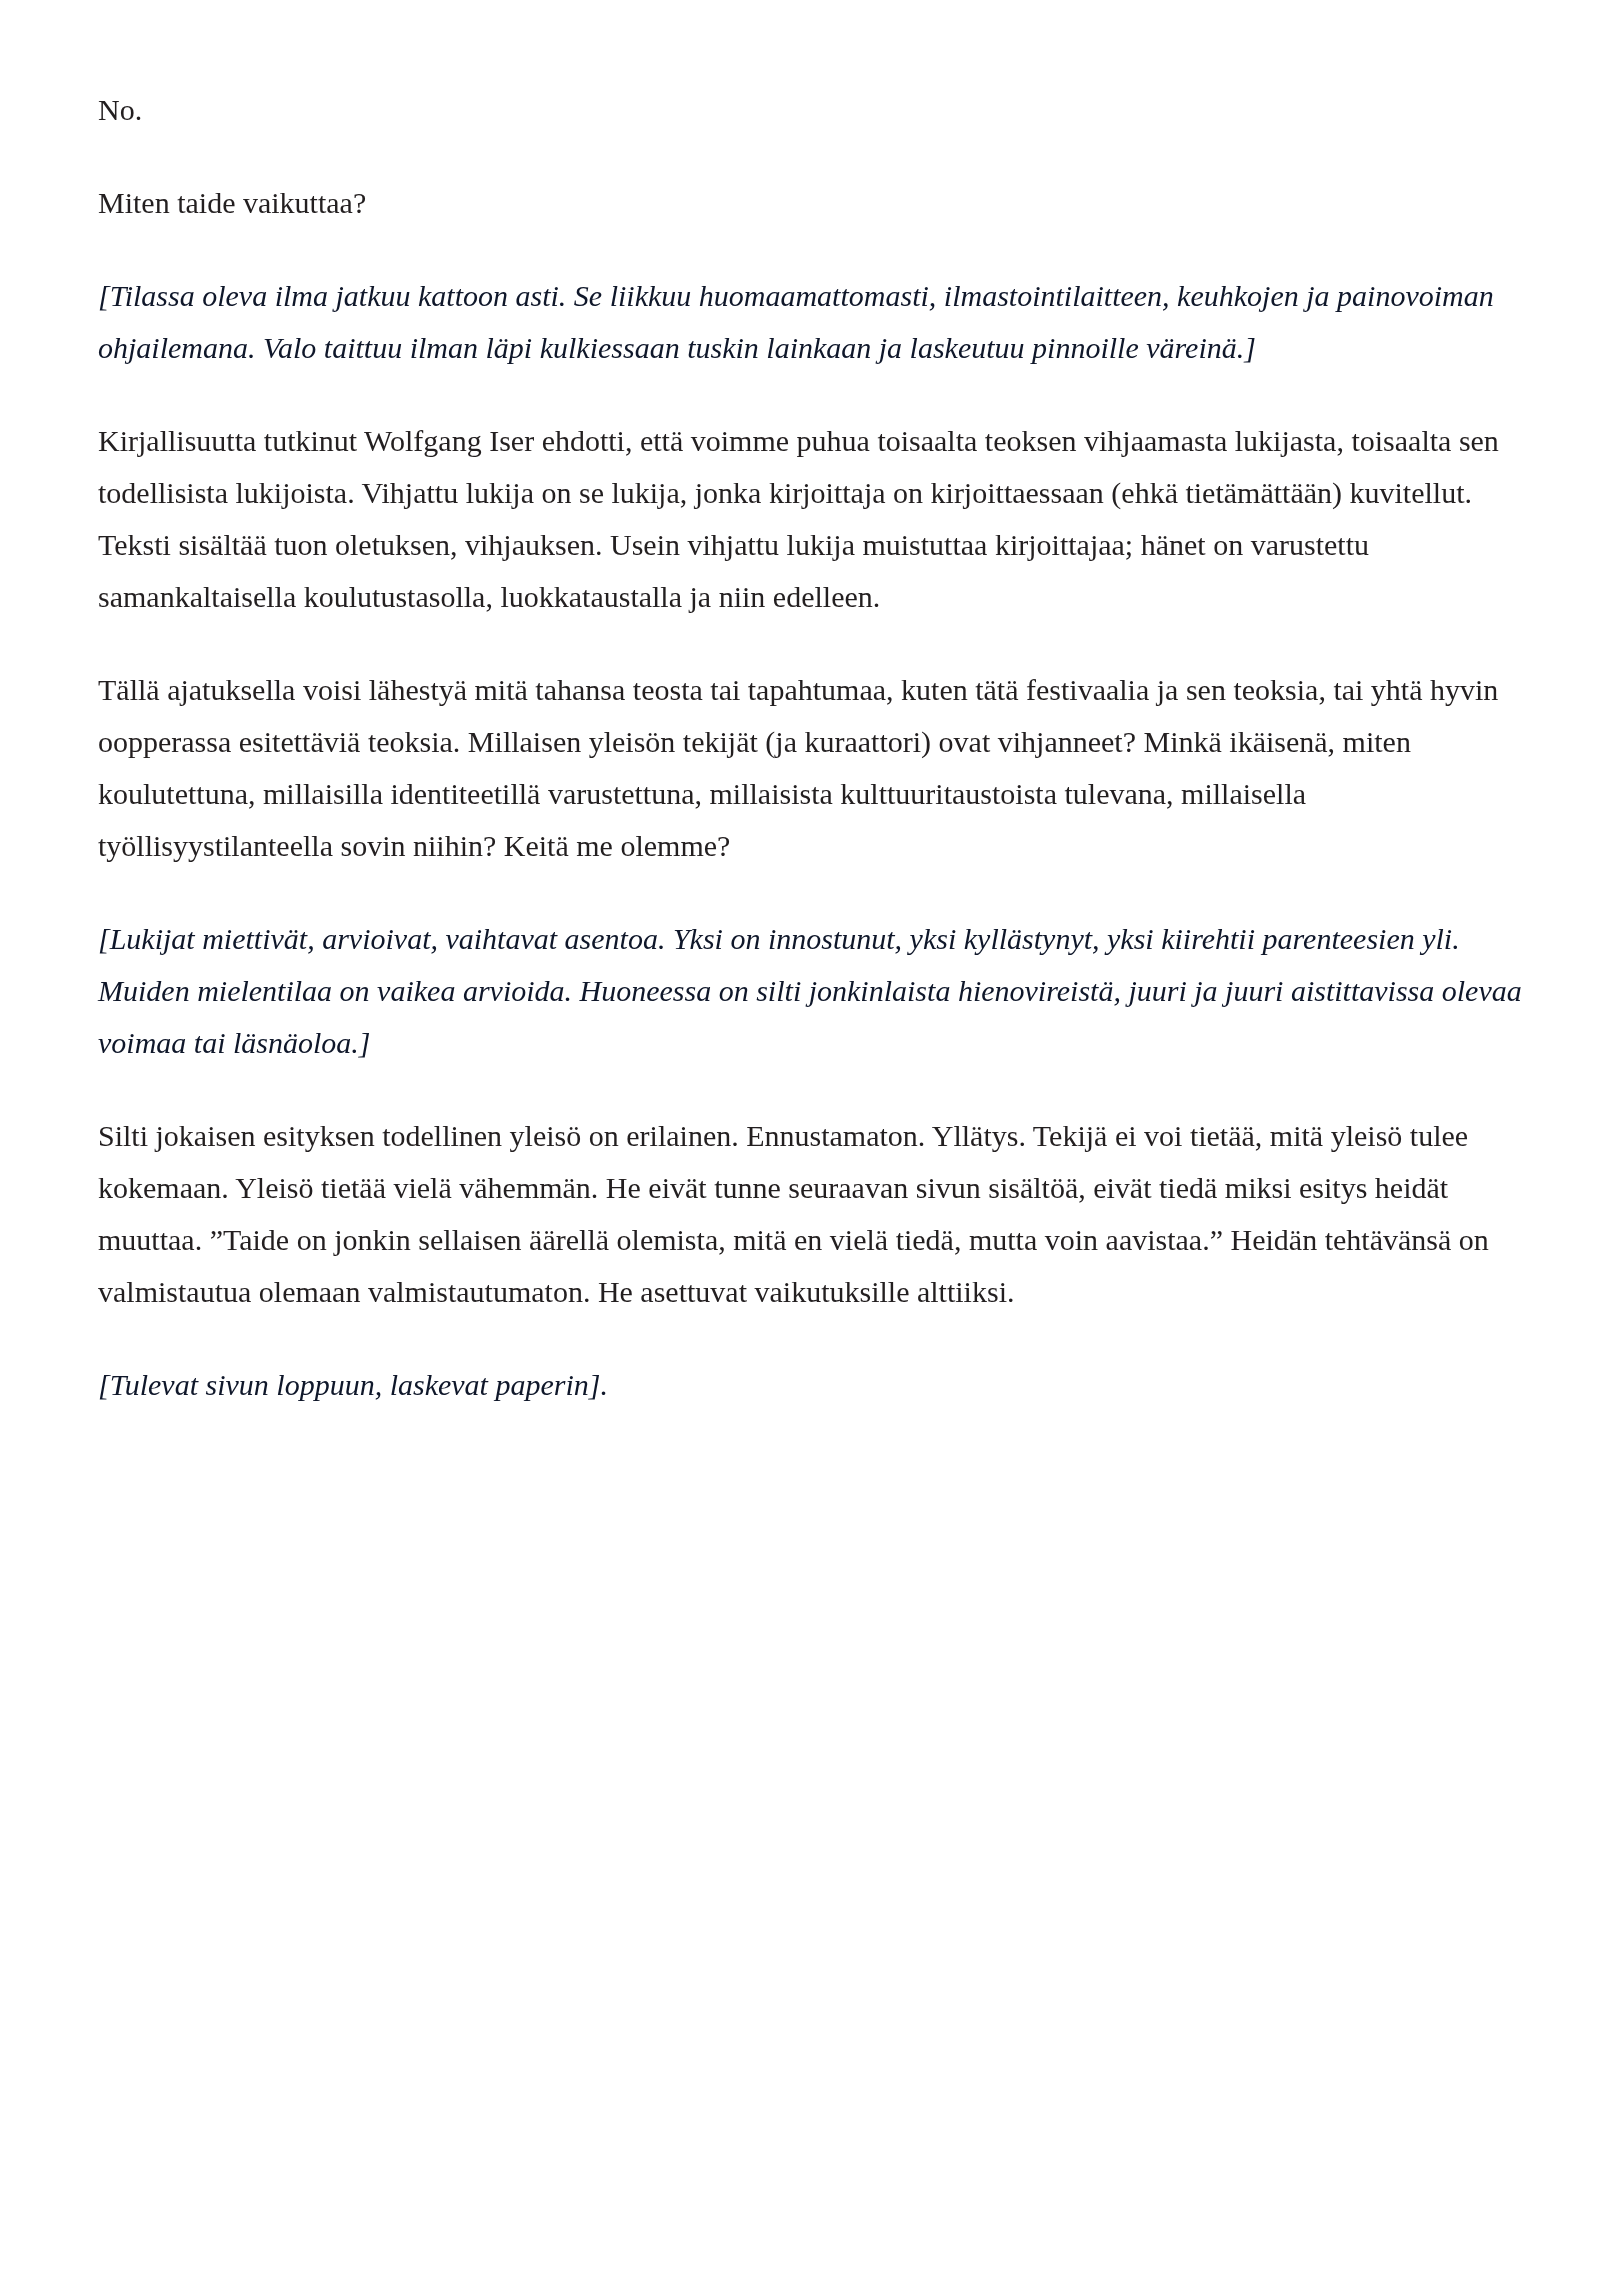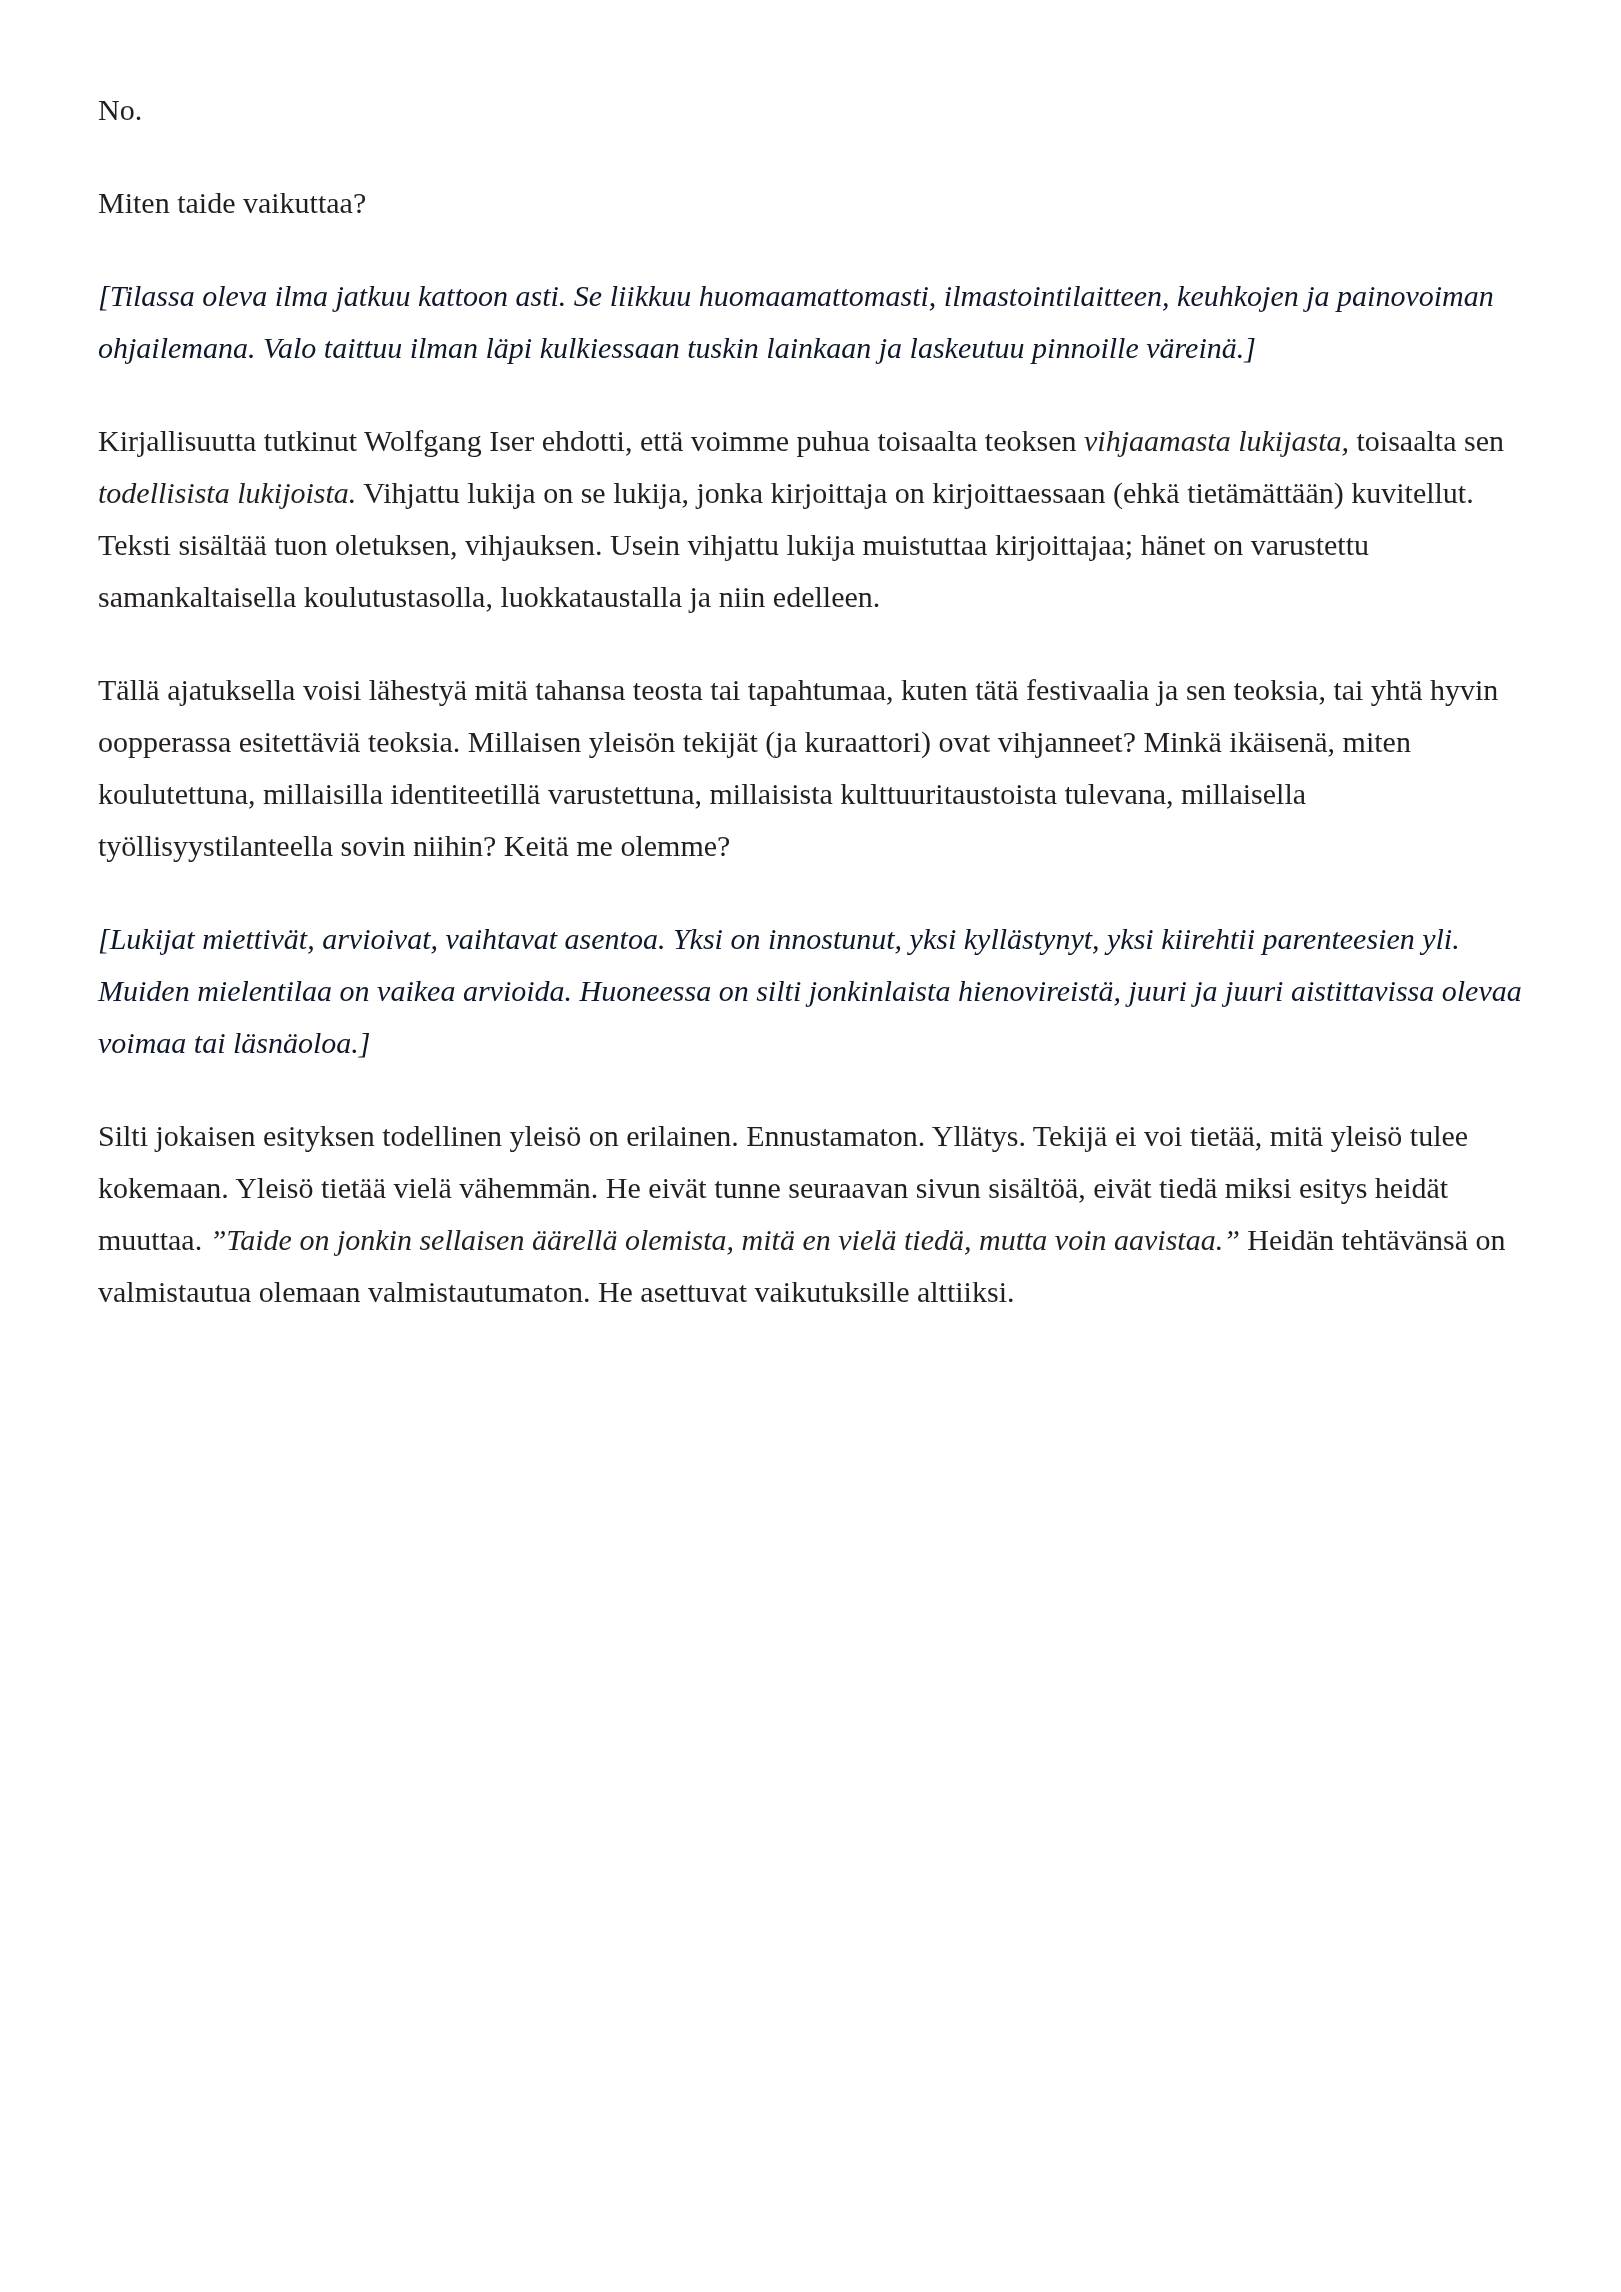--- a/index.html
+++ b/index.html
@@ -33,30 +33,30 @@
     margin-top: 41px;
   }
   p.block.gap-large {
     margin-top: 229px;
   }
   p.block.red {
     color: #0f172a;
     font-style: italic;
   }
   .italic {
-    font-style: italic;
   }
 </style>
 </head>
 <body>
 
 <div class="page">
   <div class="doc-body">
       <p class="block black"><span>No.</span></p>
       <p class="block black"><span>Miten taide vaikuttaa?</span></p>
       <p class="block red"><span>[Tilassa oleva ilma jatkuu kattoon asti. Se liikkuu huomaamattomasti, ilmastointilaitteen, keuhkojen ja painovoiman ohjailemana. Valo taittuu ilman läpi kulkiessaan tuskin lainkaan ja laskeutuu pinnoille väreinä.]</span></p>
       <p class="block black gap-large"><span>Kirjallisuutta tutkinut Wolfgang Iser ehdotti, että voimme puhua toisaalta teoksen </span><span class="italic">vihjaamasta lukijasta,</span><span> toisaalta sen </span><span class="italic">todellisista lukijoista.</span><span> Vihjattu lukija on se lukija, jonka kirjoittaja on kirjoittaessaan (ehkä tietämättään) kuvitellut. Teksti sisältää tuon oletuksen, vihjauksen. Usein vihjattu lukija muistuttaa kirjoittajaa; hänet on varustettu samankaltaisella koulutustasolla, luokkataustalla ja niin edelleen.</span></p>
       <p class="block black"><span>Tällä ajatuksella voisi lähestyä mitä tahansa teosta tai tapahtumaa, kuten tätä festivaalia ja sen teoksia, tai yhtä hyvin oopperassa esitettäviä teoksia. Millaisen yleisön tekijät (ja kuraattori) ovat vihjanneet? Minkä ikäisenä, miten koulutettuna, millaisilla identiteetillä varustettuna, millaisista kulttuuritaustoista tulevana, millaisella työllisyystilanteella sovin niihin? Keitä me olemme?</span></p>
       <p class="block red"><span>[Lukijat miettivät, arvioivat, vaihtavat asentoa. Yksi on innostunut, yksi kyllästynyt, yksi kiirehtii parenteesien yli. Muiden mielentilaa on vaikea arvioida. Huoneessa on silti jonkinlaista hienovireistä, juuri ja juuri aistittavissa olevaa voimaa tai läsnäoloa.]</span></p>
       <p class="block black gap-large"><span>Silti jokaisen esityksen todellinen yleisö on erilainen. Ennustamaton. Yllätys. Tekijä ei voi tietää, mitä yleisö tulee kokemaan. Yleisö tietää vielä vähemmän. He eivät tunne seuraavan sivun sisältöä, eivät tiedä miksi esitys heidät muuttaa. </span><span class="italic">”Taide on jonkin sellaisen äärellä olemista, mitä en vielä tiedä, mutta voin aavistaa.”</span><span> Heidän tehtävänsä on valmistautua olemaan valmistautumaton. He asettuvat vaikutuksille alttiiksi.</span></p>
+      <p class="block red"><span>[Tulevat sivun loppuun, laskevat paperin].</span></p>
     </div>
 </div>
 
 
 </body></html>

